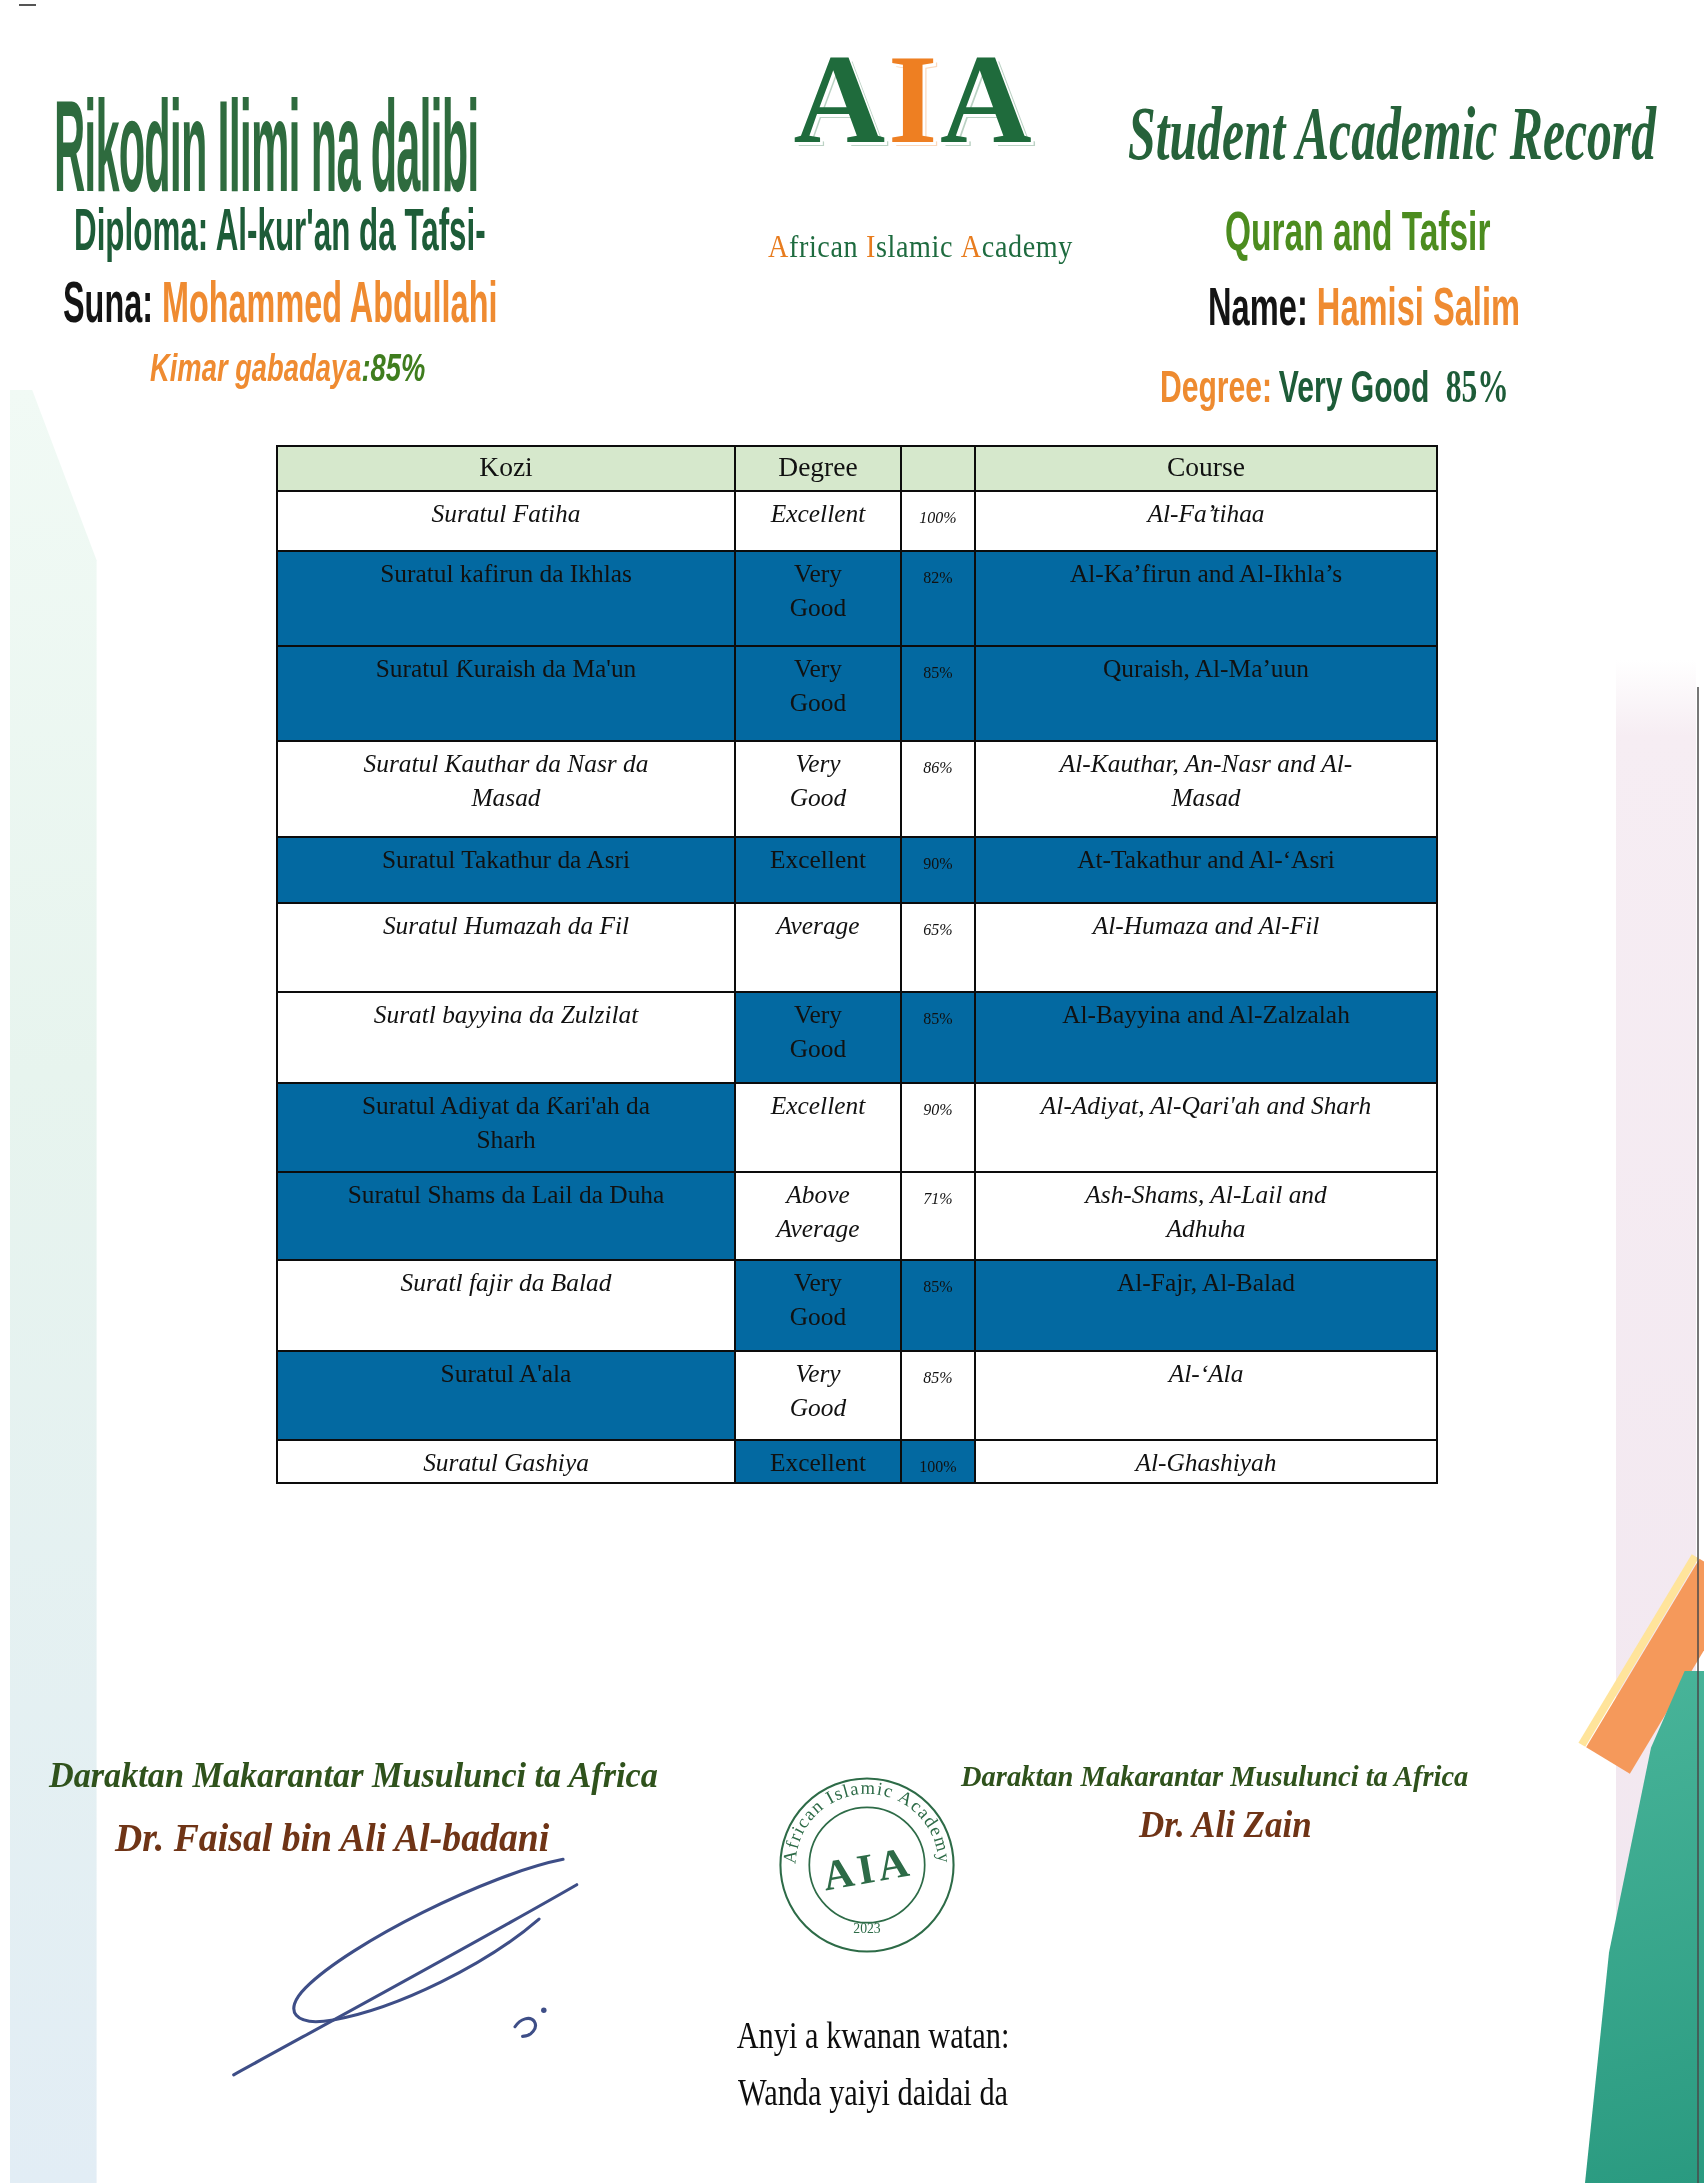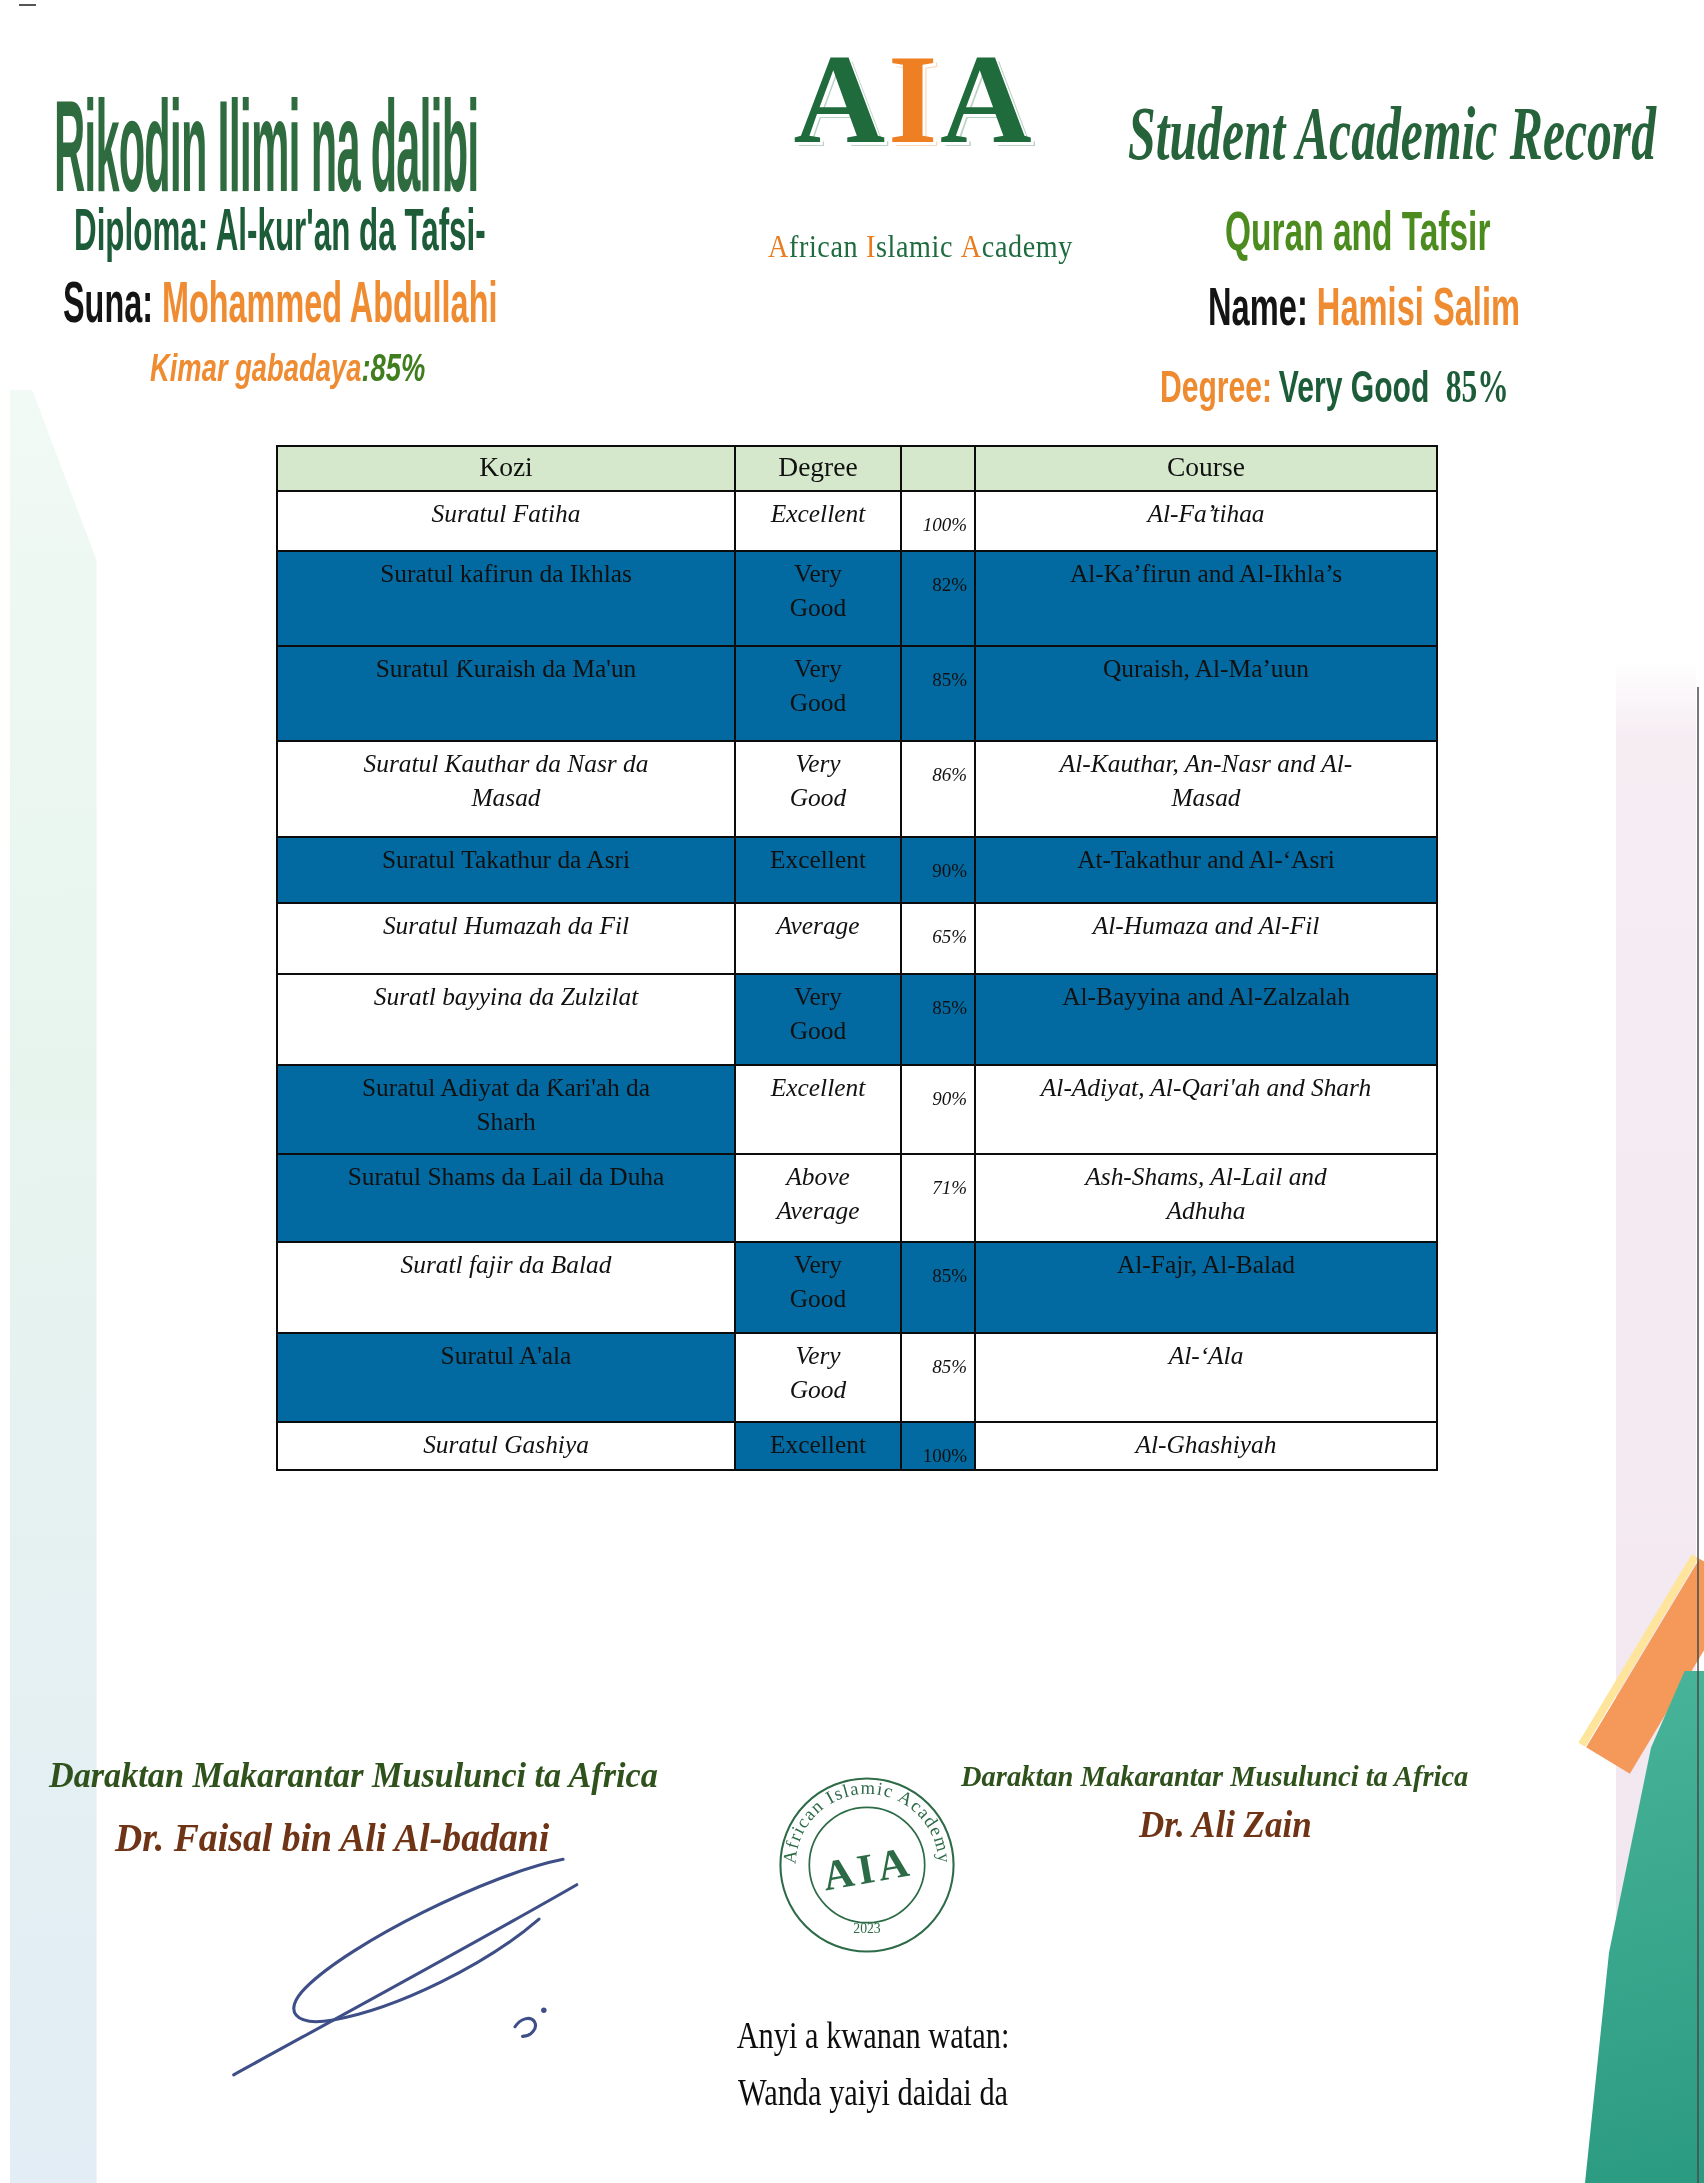--- a/index.html
+++ b/index.html
@@ -63,21 +63,21 @@
   .degree-line .value{color:#1d5c38;margin-left:9.6px;}
   .degree-line .pct{color:#1d5c38;margin-left:23.4px;font-family:"Liberation Serif","DejaVu Serif",serif;
     font-size:45px;font-weight:700;}
 
   
   .results-table{left:276px;top:445px;width:1159px;z-index:2;border-collapse:collapse;table-layout:fixed;
     font-size:25.4px;line-height:1.32;}
   .results-table th,.results-table td{border:2.7px solid #0c0c0c;border-left-width:2.1px;border-right-width:2.1px;
     text-align:center;vertical-align:top;padding:5.5px 6.9px 2.7px 6.9px;white-space:pre-line;}
   .results-table th{background:#d6e8cc;font-weight:400;font-size:27.5px;height:40px;vertical-align:middle;padding-top:0;}
-  .results-table td.pct{font-size:19px;padding-top:23px;line-height:1.1;text-align:right;}
+  .results-table td.pct{font-size:16px;padding-top:17px;line-height:1.1;}
   .cell-w{background:#ffffff;font-style:italic;}
   .cell-g{background:#0369a1;}
 
   
   .footer-left-title{left:49px;top:1754px;font-size:36px;font-style:italic;font-weight:700;color:#2f521c;
     transform:scaleX(0.95);transform-origin:left top;z-index:2;}
   .footer-left-signatory{left:115px;top:1813px;font-size:41px;font-style:italic;font-weight:700;color:#6f3416;
     transform:scaleX(0.92);transform-origin:left top;z-index:2;}
   .signature-svg{left:192px;top:1847px;width:399px;height:247px;z-index:3;}
   .stamp-svg{left:777px;top:1775px;width:180px;height:180px;z-index:2;}
@@ -173,21 +173,21 @@
           <td class="pct cell-w">86%</td>
           <td class="cell-w">Al-Kauthar, An-Nasr and Al-
 Masad</td>
         </tr>
         <tr style="height: 66px;">
           <td class="cell-g">Suratul Takathur da Asri</td>
           <td class="cell-g">Excellent</td>
           <td class="pct cell-g">90%</td>
           <td class="cell-g">At-Takathur and Al-‘Asri</td>
         </tr>
-        <tr style="height: 71px; margin-top: 39px;">
+        <tr style="height: 89px; margin-top: 39px;">
           <td class="cell-w">Suratul Humazah da Fil</td>
           <td class="cell-w">Average</td>
           <td class="pct cell-w">65%</td>
           <td class="cell-w">Al-Humaza and Al-Fil</td>
         </tr>
         <tr style="height: 91px;">
           <td class="cell-w">Suratl bayyina da Zulzilat</td>
           <td class="cell-g">Very
 Good</td>
           <td class="pct cell-g">85%</td>

